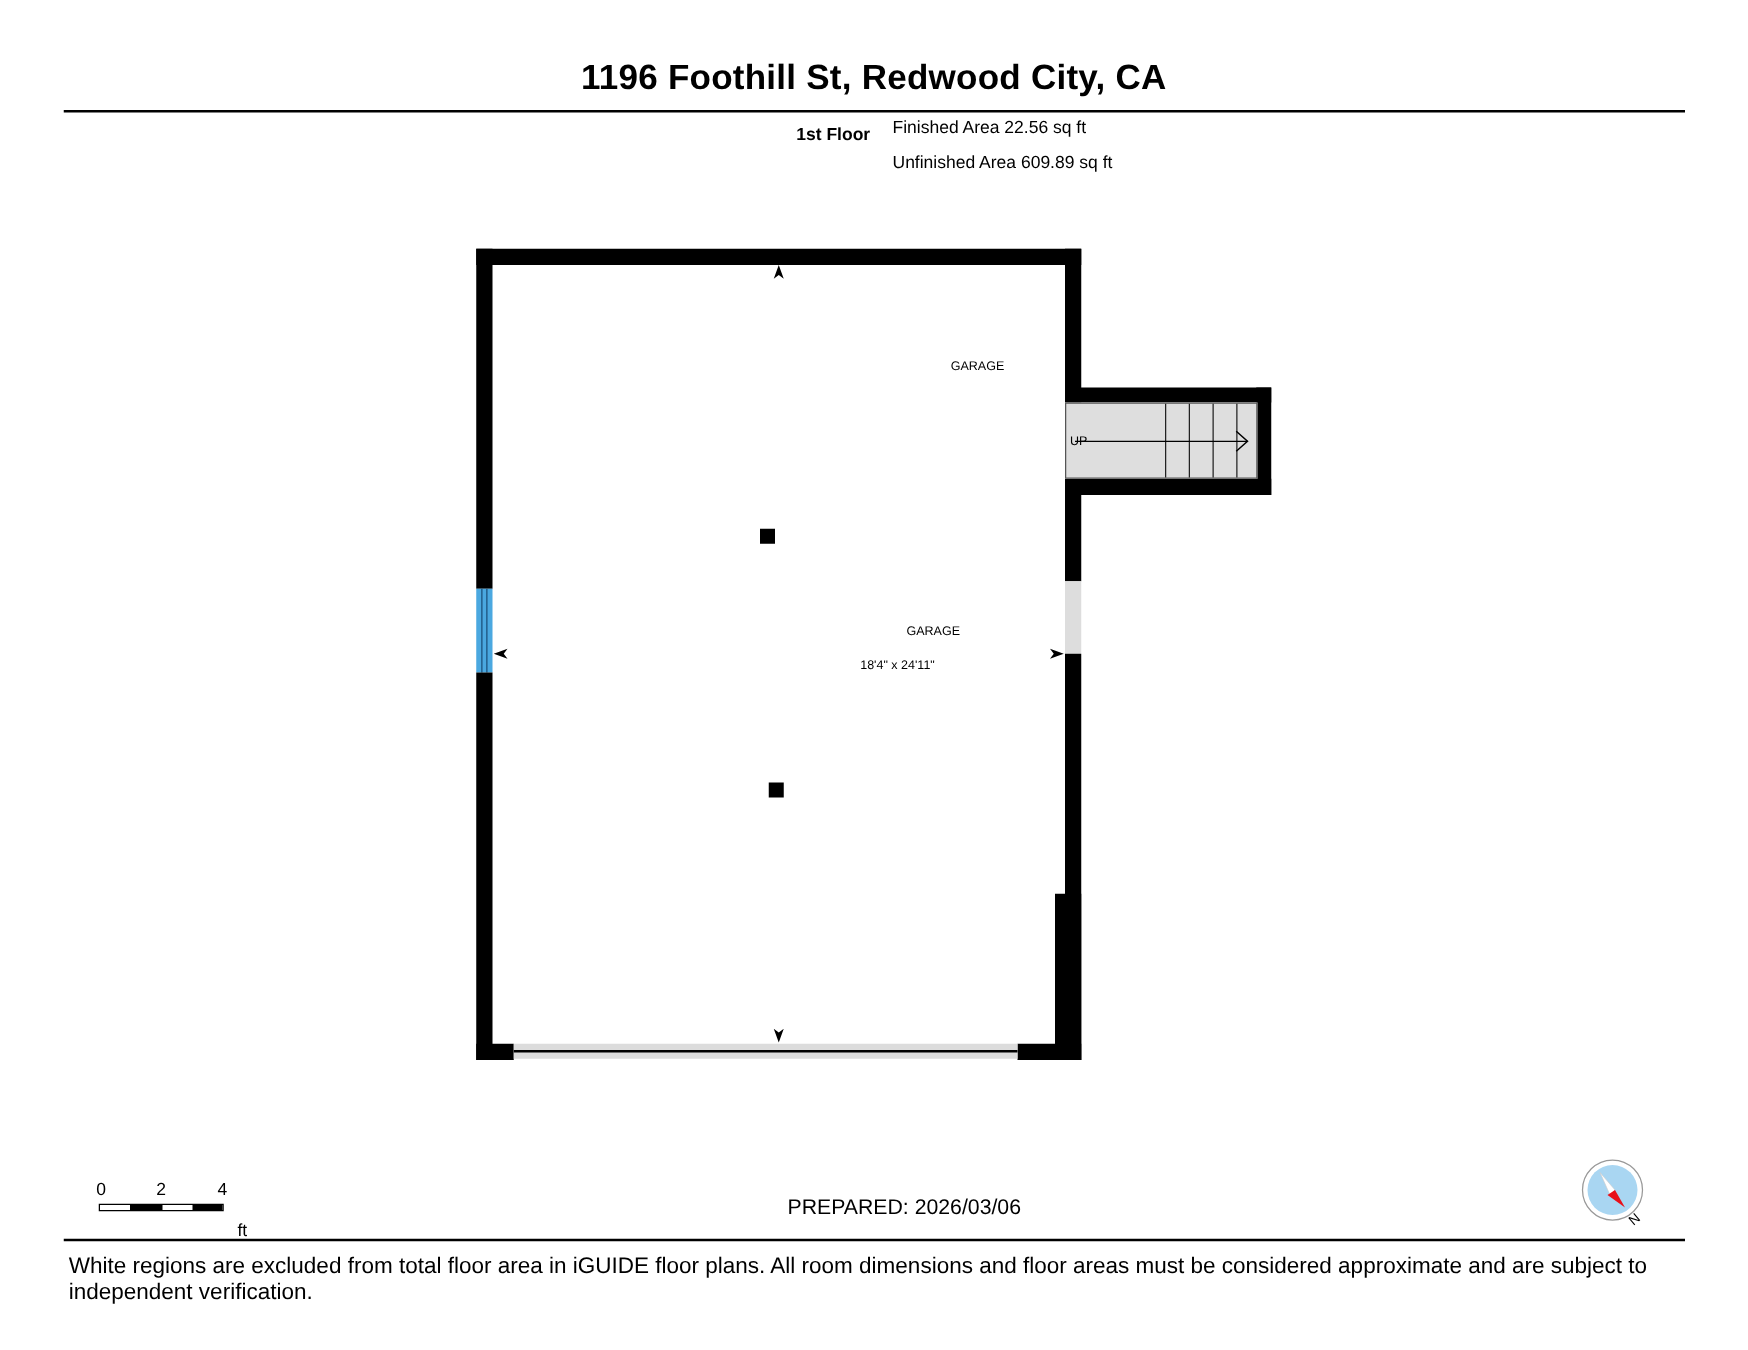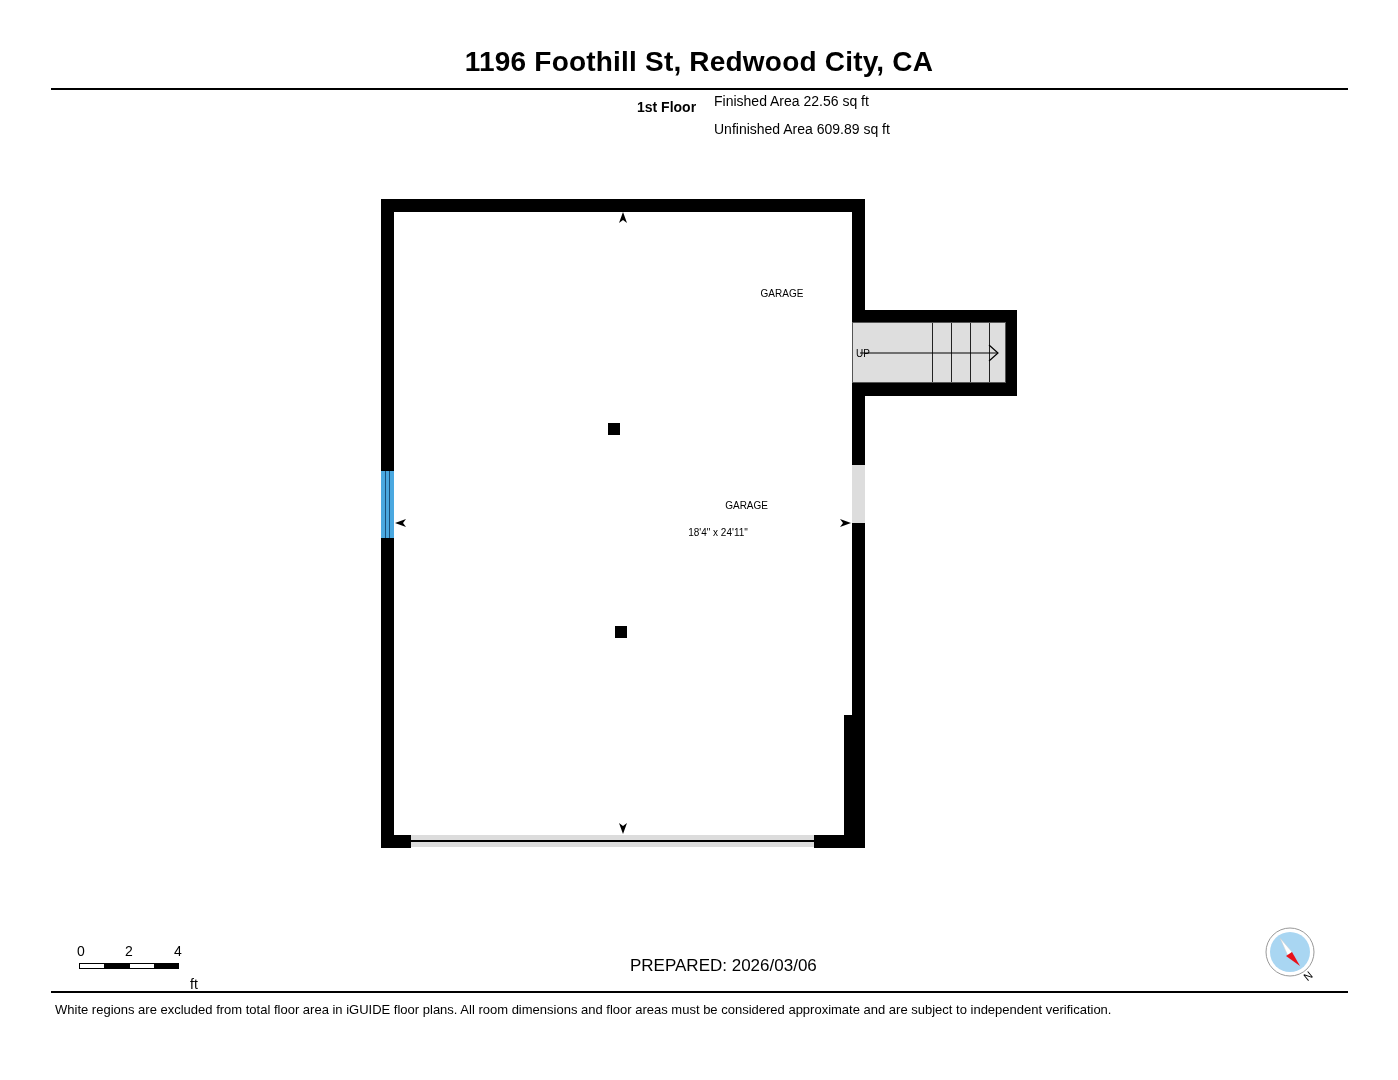--- a/index.html
+++ b/index.html
@@ -7,21 +7,21 @@
          font-family: "Liberation Sans", sans-serif; color: #000; }
   .abs { position: absolute; }
   .title { left: 0; width: 1398px; top: 46px; text-align: center; font-size: 28px; font-weight: bold; letter-spacing: 0.2px; }
   .rule { left: 51px; width: 1297px; height: 2px; background: #000; }
   .floor-label { font-size: 14px; font-weight: bold; }
   .area-line { font-size: 14px; }
   .black { background: #000; }
   .room-label { font-size: 10px; text-align: center; line-height: 11px; }
   .stairs { background: #dedede; border: 1px solid #555; box-sizing: border-box; }
   .tread { width: 1px; background: #222; }
-  .disclaimer { left: 55px; top: 1002px; font-size: 13px; }
+  .disclaimer { left: 55px; top: 1002px; font-size: 18px; }
   .prepared { left: 630px; top: 956px; font-size: 17px; }
   .scale-label { font-size: 14px; }
 </style>
 </head>
 <body>
 
 <div class="abs title">1196 Foothill St, Redwood City, CA</div>
 <div class="abs rule" style="top:88px;"></div>
 
 <div class="abs floor-label" style="left:637px; top:99px;">1st Floor</div>

